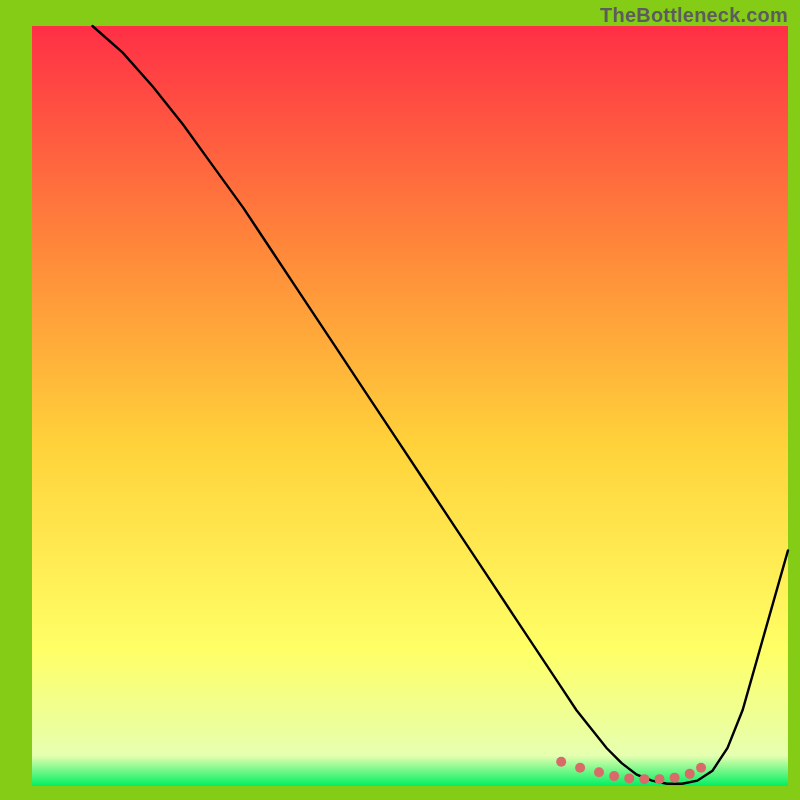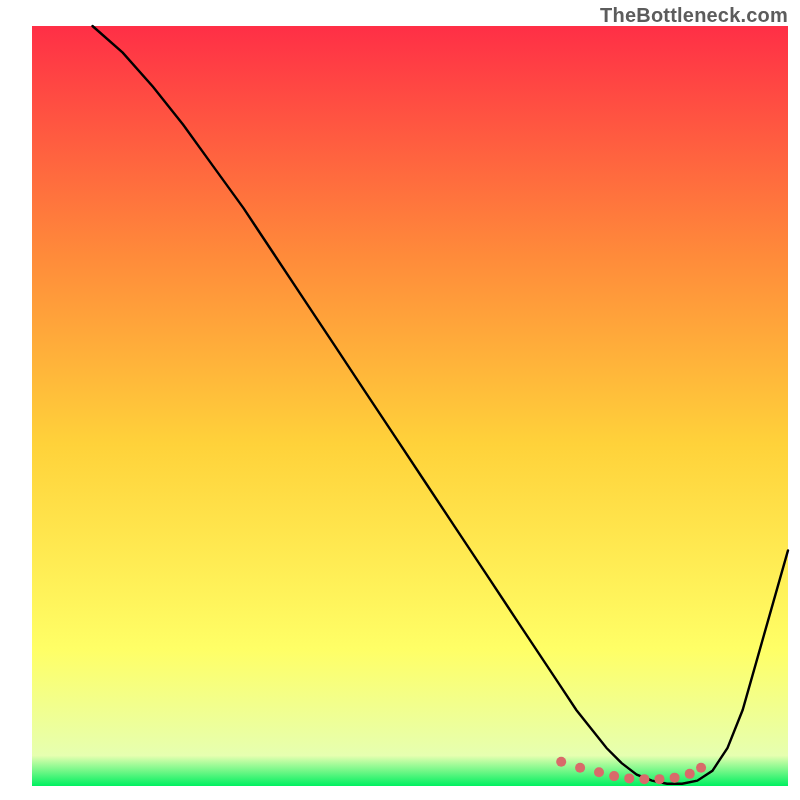--- a/index.html
+++ b/index.html
@@ -8,21 +8,21 @@
     width: 800px;
     height: 800px;
     background: #000;
     font-family: Arial, Helvetica, sans-serif;
     overflow: hidden;
   }
   .chart-container {
     position: relative;
     width: 800px;
     height: 800px;
-    background: #ffffff;
+    background: #84cc16;
   }
   .watermark {
     position: absolute;
     top: 4px;
     right: 12px;
     color: #5c5c5c;
     font-size: 20px;
     font-weight: bold;
     letter-spacing: 0.2px;
     z-index: 3;

